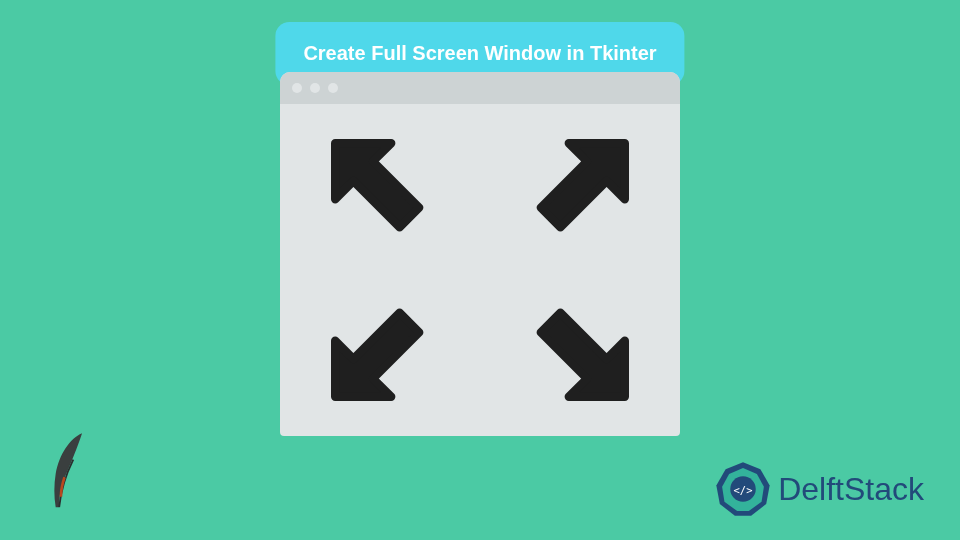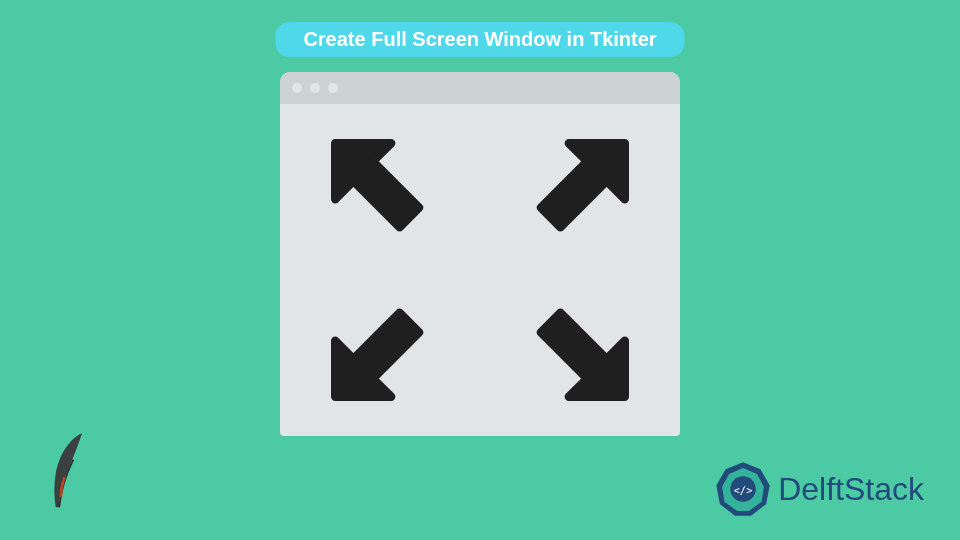--- a/index.html
+++ b/index.html
@@ -11,21 +11,21 @@
   font-family: -apple-system, BlinkMacSystemFont, "Segoe UI", Arial, sans-serif;
   overflow: hidden;
 }
 .title-pill {
   position: absolute;
   top: 22px;
   left: 50%;
   transform: translateX(-50%);
   background: #4fd8ea;
   color: #ffffff;
-  padding: 6px 28px;
+  padding: 20px 28px;
   border-radius: 14px;
   font-size: 20px;
   font-weight: 600;
   white-space: nowrap;
 }
 .window-frame {
   position: absolute;
   top: 72px;
   left: 50%;
   transform: translateX(-50%);

